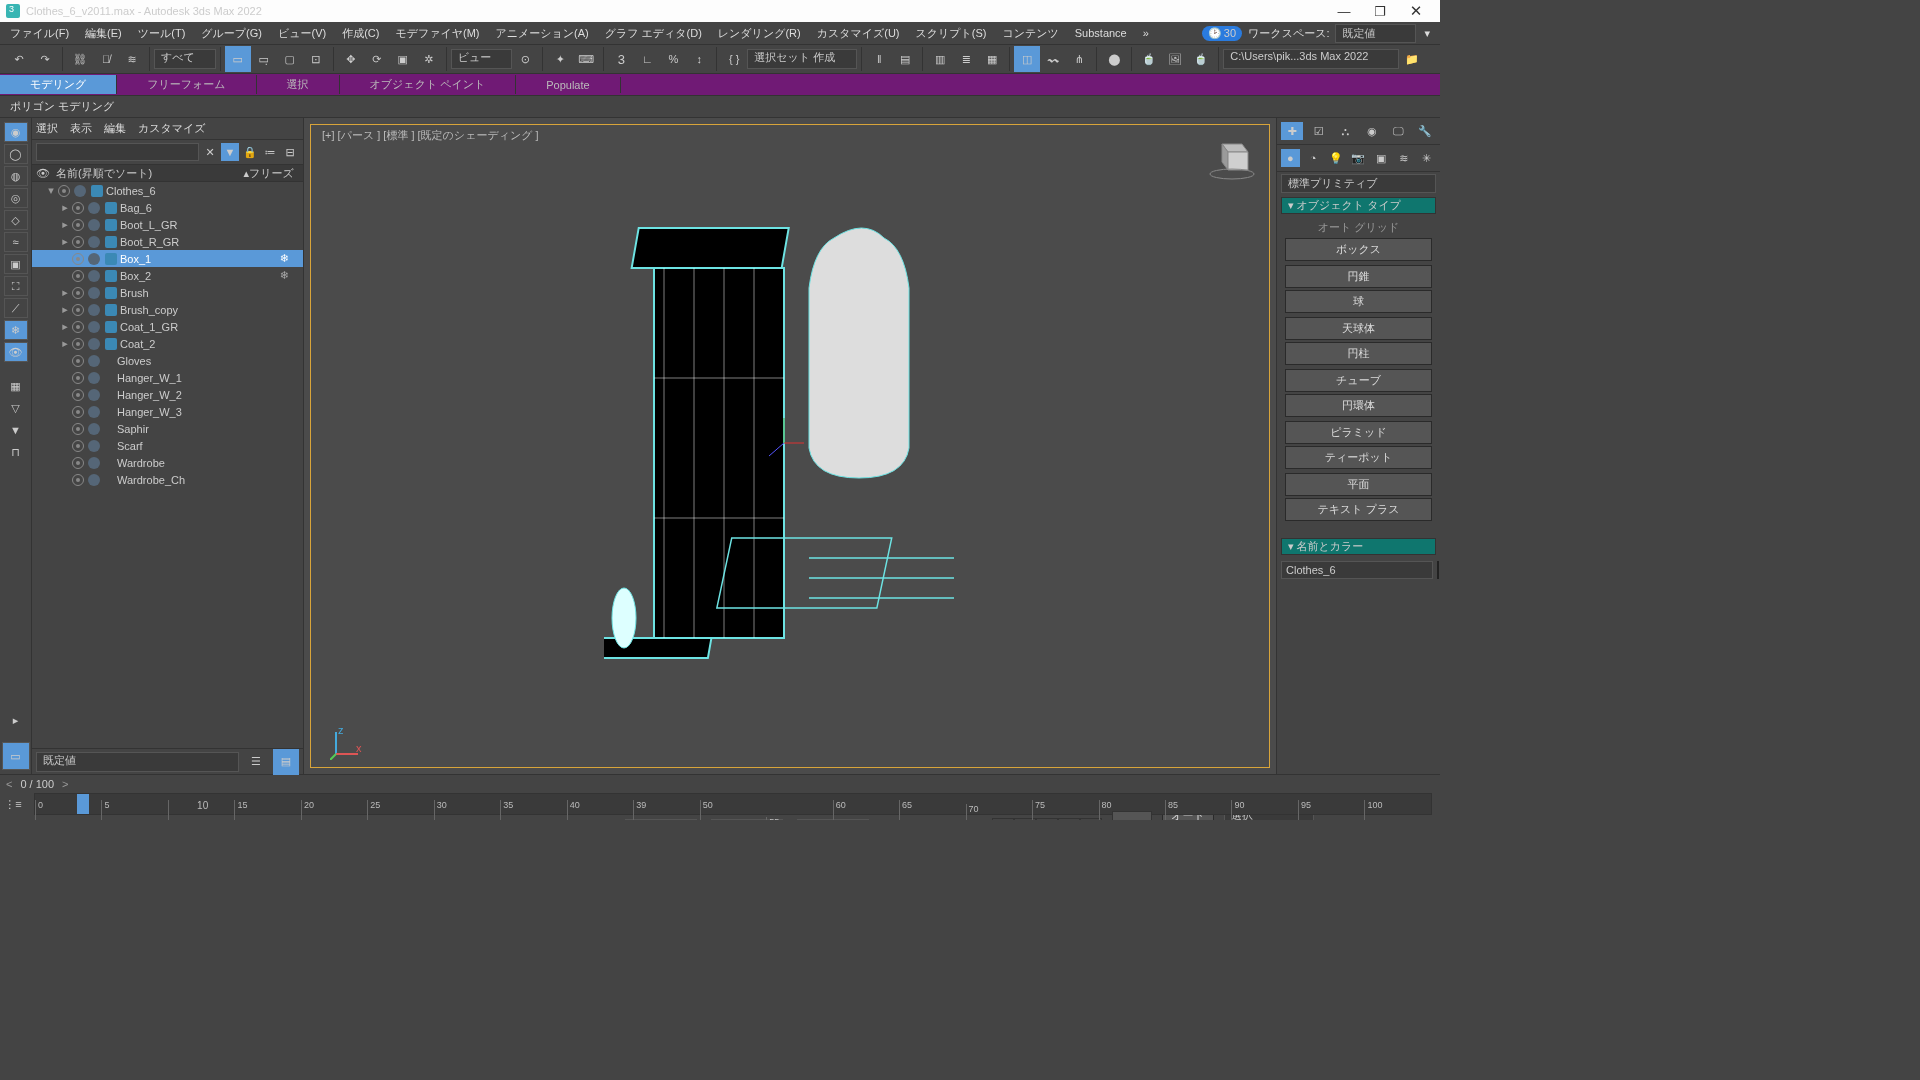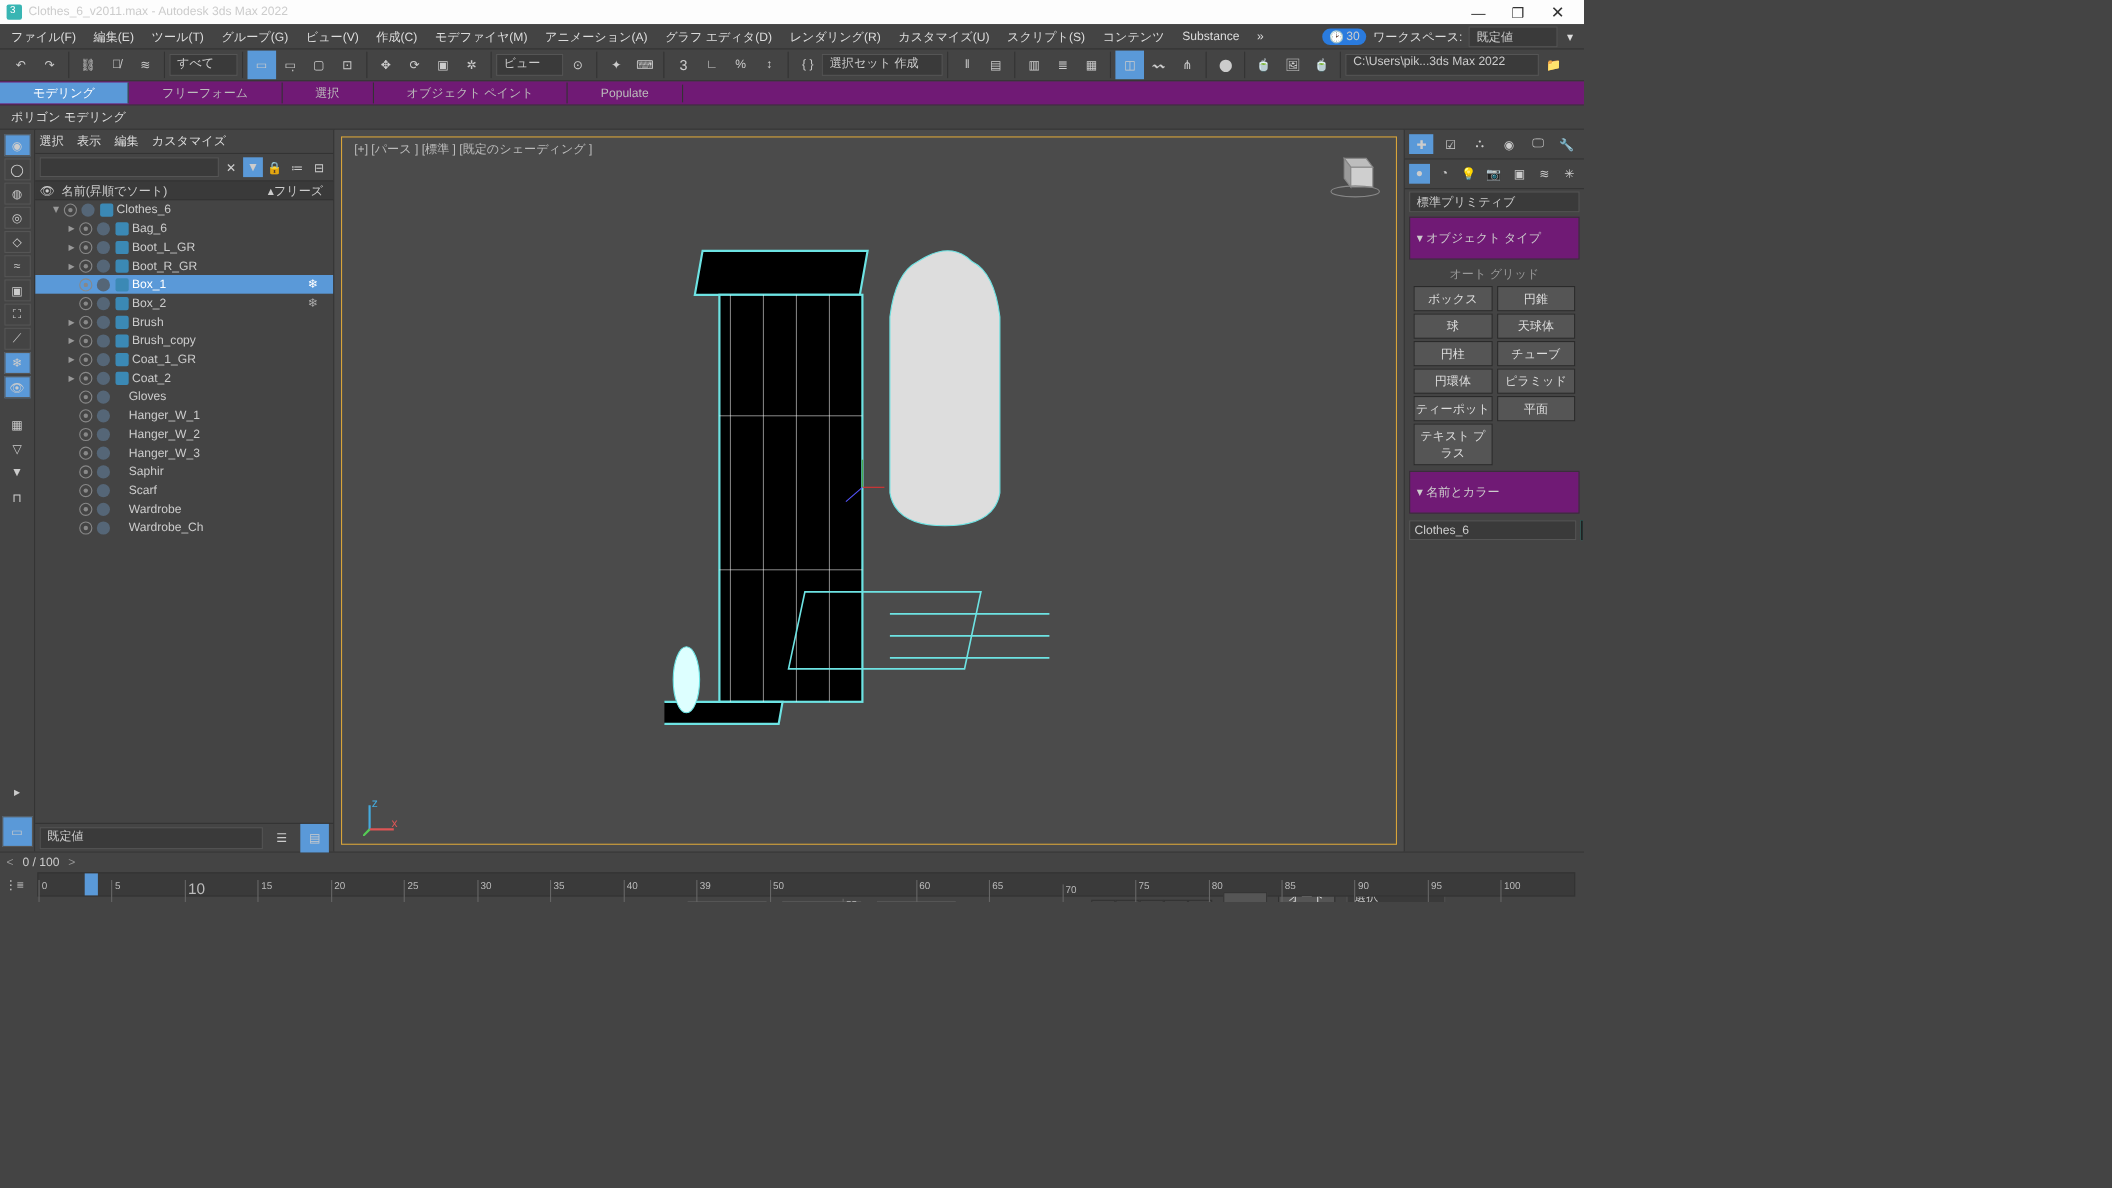--- a/index.html
+++ b/index.html
@@ -52,24 +52,24 @@
 .viewport { flex: 1; background: #4b4b4b; position: relative; }
 .viewport .frame { position: absolute; inset: 6px 6px 6px 6px; border: 1px solid #d8a43a; background: #4b4b4b; }
 .viewport .vlabel { position: absolute; left: 18px; top: 10px; color: #bbb; }
 .viewport .cube { position: absolute; right: 20px; top: 14px; width: 48px; height: 48px; }
 .viewport .axis { position: absolute; left: 26px; bottom: 14px; width: 34px; height: 34px; }
 .rightpanel { width: 164px; background: #444; border-left: 1px solid #333; display: flex; flex-direction: column; }
 .rp-row { display: flex; gap: 4px; padding: 4px; justify-content: space-around; border-bottom: 1px solid #333; }
 .rp-row .rbtn { width: 22px; height: 18px; display: flex; align-items: center; justify-content: center; }
 .rp-row .rbtn.sel { background: #5a99d8; }
 .rp-combo { background: #3a3a3a; border: 1px solid #555; margin: 2px 4px; padding: 1px 6px; }
-.rollhdr { background: #701a75; padding: 11px 6px; margin: 2px 4px; border: 1px solid #333; }
+.rollhdr { background: #0f766e; padding: 0 6px; margin: 2px 4px; border: 1px solid #333; }
 .rollbody { padding: 2px 4px; }
 .rollbody .chk { display: flex; justify-content: center; color: #999; padding: 2px; }
-.btnrow { display: flex; gap: 4px; padding: 1px 4px; }
+.btnrow { display: flex; gap: 4px; padding: 1px 4px; flex-direction: column; }
 .pbtn { flex: 1; background: #555; border: 1px solid #2a2a2a; padding: 3px 0; text-align: center; color: #ddd; }
 .namecolor { display: flex; gap: 4px; padding: 4px; }
 .namecolor input { flex: 1; background: #3a3a3a; border: 1px solid #555; color: #ccc; padding: 1px 4px; }
 .namecolor .sw { width: 18px; height: 18px; background: #26c9b5; border: 1px solid #222; }
 .bottom { height: 96px; background: #444; display: flex; flex-direction: column; border-top: 1px solid #333; }
 .framebar { height: 18px; display: flex; align-items: center; padding: 0 6px; gap: 8px; }
 .framebar .arrow { color: #999; }
 .timeruler { height: 22px; background: #3a3a3a; position: relative; margin: 0 8px; border: 1px solid #333; }
 .timeruler .tickrow { position: absolute; inset: 0; display: flex; }
 .timeruler .slider { position: absolute; left: 42px; top: 0; width: 12px; height: 100%; background: #5a99d8; }
@@ -497,21 +497,21 @@
     <span>0 / 100</span>
     <span class="arrow">&gt;</span>
   </div>
   <div style="display:flex;align-items:center">
     <span style="width:26px;text-align:center">⋮≡</span>
     <div class="timeruler" style="flex:1">
       <div class="slider"></div>
       <div class="tickrow" id="tickrow">
           <div style="flex: 1 1 0%; border-left: 1px solid rgb(102, 102, 102); font-size: 9px; color: rgb(187, 187, 187); padding-left: 2px; position: relative; top: 6px;">0</div>
           <div style="flex: 1 1 0%; border-left: 1px solid rgb(102, 102, 102); font-size: 9px; color: rgb(187, 187, 187); padding-left: 2px; position: relative; top: 6px;">5</div>
-          <div style="flex: 1 1 0%; border-left: 1px solid rgb(102, 102, 102); font-size: 14px; color: rgb(187, 187, 187); padding-left: 2px; position: relative; top: 6px;">10</div>
+          <div style="flex: 1 1 0%; border-left: 1px solid rgb(102, 102, 102); font-size: 10px; color: rgb(187, 187, 187); padding-left: 2px; position: relative; top: 6px; text-align: center;">10</div>
           <div style="flex: 1 1 0%; border-left: 1px solid rgb(102, 102, 102); font-size: 9px; color: rgb(187, 187, 187); padding-left: 2px; position: relative; top: 6px;">15</div>
           <div style="flex: 1 1 0%; border-left: 1px solid rgb(102, 102, 102); font-size: 9px; color: rgb(187, 187, 187); padding-left: 2px; position: relative; top: 6px;">20</div>
           <div style="flex: 1 1 0%; border-left: 1px solid rgb(102, 102, 102); font-size: 9px; color: rgb(187, 187, 187); padding-left: 2px; position: relative; top: 6px;">25</div>
           <div style="flex: 1 1 0%; border-left: 1px solid rgb(102, 102, 102); font-size: 9px; color: rgb(187, 187, 187); padding-left: 2px; position: relative; top: 6px;">30</div>
           <div style="flex: 1 1 0%; border-left: 1px solid rgb(102, 102, 102); font-size: 9px; color: rgb(187, 187, 187); padding-left: 2px; position: relative; top: 6px;">35</div>
           <div style="flex: 1 1 0%; border-left: 1px solid rgb(102, 102, 102); font-size: 9px; color: rgb(187, 187, 187); padding-left: 2px; position: relative; top: 6px;">40</div>
           <div style="flex: 1 1 0%; border-left: 1px solid rgb(102, 102, 102); font-size: 9px; color: rgb(187, 187, 187); padding-left: 2px; position: relative; top: 6px;">39</div>
           <div style="flex: 1 1 0%; border-left: 1px solid rgb(102, 102, 102); font-size: 9px; color: rgb(187, 187, 187); padding-left: 2px; position: relative; top: 6px;">50</div>
           <div style="flex: 1 1 0%; border-left: 1px solid rgb(102, 102, 102); font-size: 9px; color: rgb(187, 187, 187); padding-left: 2px; position: relative; top: 23px;">55</div>
           <div style="flex: 1 1 0%; border-left: 1px solid rgb(102, 102, 102); font-size: 9px; color: rgb(187, 187, 187); padding-left: 2px; position: relative; top: 6px;">60</div>

